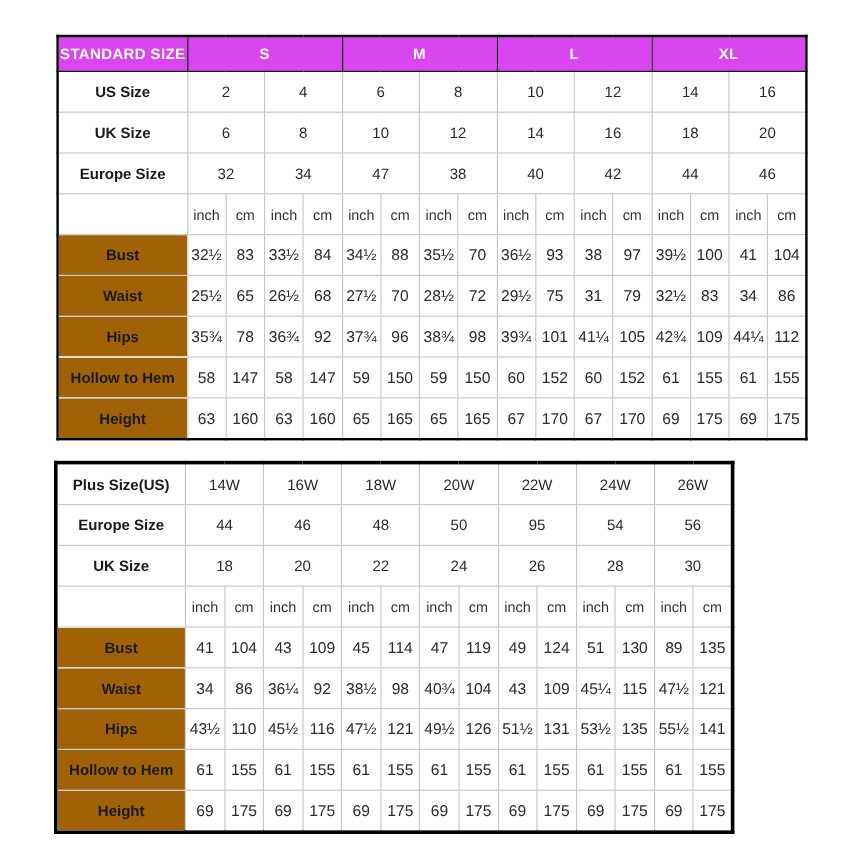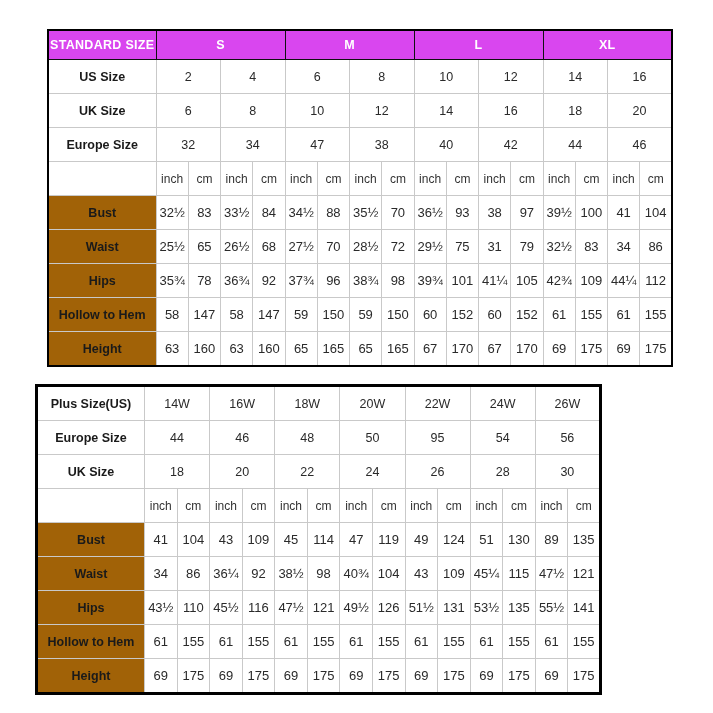--- a/index.html
+++ b/index.html
@@ -2,21 +2,21 @@
 <html><head>
 <meta charset="utf-8">
 <style>
   html,body{margin:0;padding:0;}
   body{
     width:713px;height:713px;background:#ffffff;overflow:hidden;position:relative;
     font-family:"Liberation Sans", sans-serif;color:#1f1f1f;
   }
   .tbl-wrap{position:absolute;}
   .tbl-wrap.standard{left:47px;top:29px;width:626px;}
-  .tbl-wrap.plus{left:35px;top:384px;width:567px;}
+  .tbl-wrap.plus{left:45px;top:384px;width:567px;}
   table{border-collapse:collapse;width:100%;table-layout:fixed;}
   .standard table{border:2px solid #000;}
   .plus table{border:3px solid #000;}
   col.label-col{width:108px;}
   th,td{
     border:1px solid #c9c9c9;text-align:center;vertical-align:middle;
     padding:0;height:33px;font-size:13px;font-weight:400;color:#2a2a2a;
     overflow:hidden;white-space:nowrap;
   }
   tr.header th{

